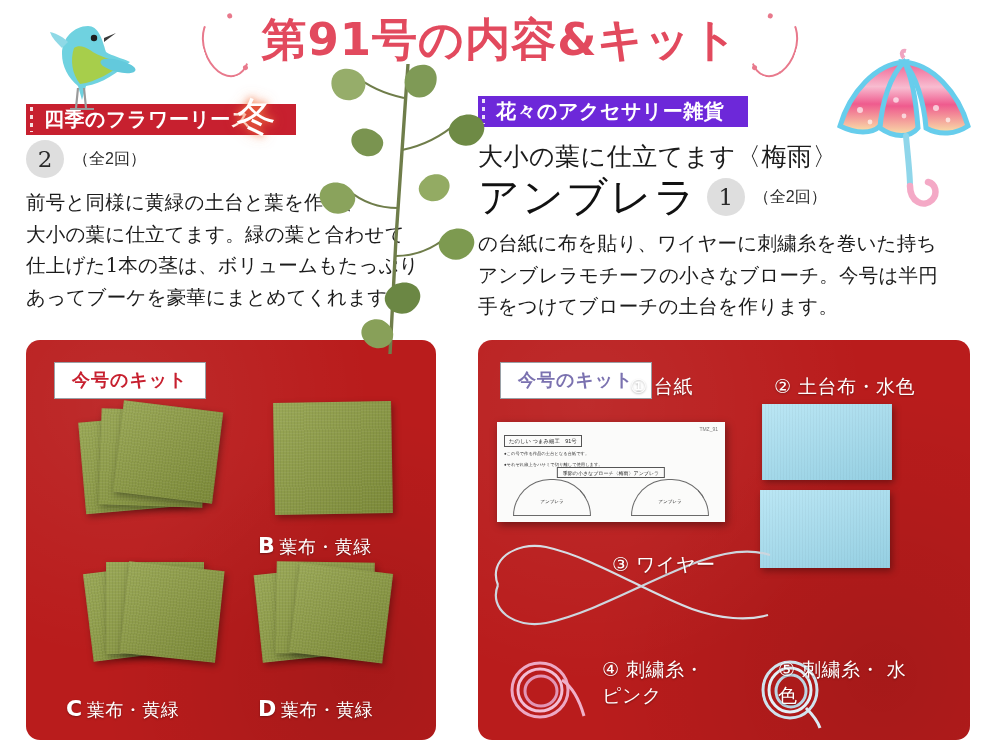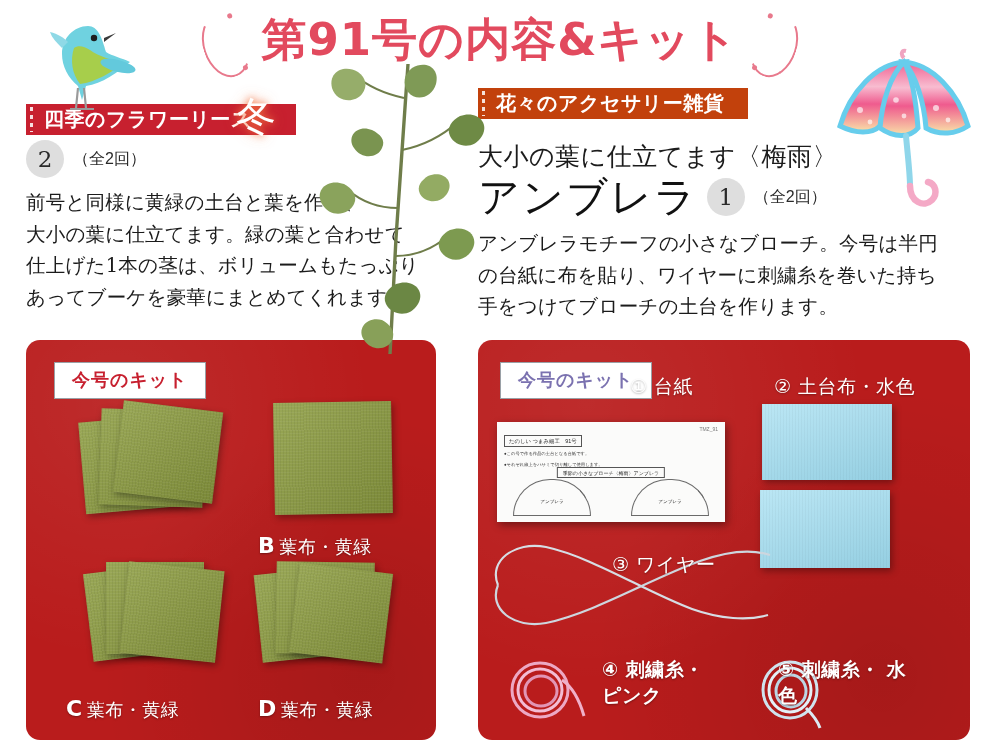--- a/index.html
+++ b/index.html
@@ -80,21 +80,21 @@
     white-space: nowrap;
   }
   .banner .stitch {
     position: absolute; left: 4px; top: 3px;
     width: 3px; height: 25px;
     background: repeating-linear-gradient(
       to bottom, #ffffff 0 4px, transparent 4px 8px);
     opacity: .85;
   }
   .banner-left  { left: 26px;  top: 104px; width: 270px; background: #c7202f; }
-  .banner-right { left: 478px; top: 88px; width: 270px; background: #c2410c; }
+  .banner-right { left: 478px; top: 96px; width: 270px; background: #6d28d9; }
 
   .season-kanji {
     position: absolute;
     left: 236px; top: 96px;
     font-family: "DejaVu Serif", "Liberation Serif", serif;
     font-size: 40px; font-weight: 400;
     color: #ffffff;
     text-shadow: 0 0 7px rgba(244,120,70,.95), 0 0 14px rgba(240,110,60,.7);
     z-index: 13;
     line-height: 1;
@@ -207,21 +207,21 @@
     font-size: 18px;
     letter-spacing: .5px;
     white-space: nowrap;
     z-index: 5;
     text-shadow: 0 1px 2px rgba(0,0,0,.35);
     margin-top: 12px;
   }
   .kit-label .key {
     font-weight: 700; font-size: 22px; margin-right: 4px;
   }
-  .kit-label.two-line { white-space: normal; line-height: 1.35; font-weight: bold; }
+  .kit-label.two-line { white-space: normal; line-height: 1.35; }
 
   
   .pattern-card {
     position: absolute;
     left: 19px; top: 82px;
     width: 228px; height: 100px;
     background: #fbfbfa;
     box-shadow: 2px 3px 8px rgba(0,0,0,.40);
     z-index: 3;
     padding: 5px 7px;
@@ -390,22 +390,22 @@
   </div>
 
   <div class="col col-right">
     <div class="sub-heading">大小の葉に仕立てます〈梅雨〉</div>
     <div class="title-row">
       <span class="craft-title">アンブレラ</span>
       <span class="num-badge">1</span>
       <span class="total-note">（全2回）</span>
     </div>
     <div class="body-text">
+      <span class="ln">の台紙に布を貼り、ワイヤーに刺繍糸を巻いた持ち</span>
       <span class="ln">アンブレラモチーフの小さなブローチ。今号は半円</span>
-      <span class="ln">の台紙に布を貼り、ワイヤーに刺繍糸を巻いた持ち</span>
       <span class="ln">手をつけてブローチの土台を作ります。</span>
     </div>
   </div>
 
   <div class="kit-panel panel-left">
     <div class="kit-tag kit-tag-left">
       <span>今号のキット</span>
     </div>
 
     <div class="swatch" style="left:56px; top:78px;  width:104px; height:92px; transform:rotate(-5deg);"></div>

